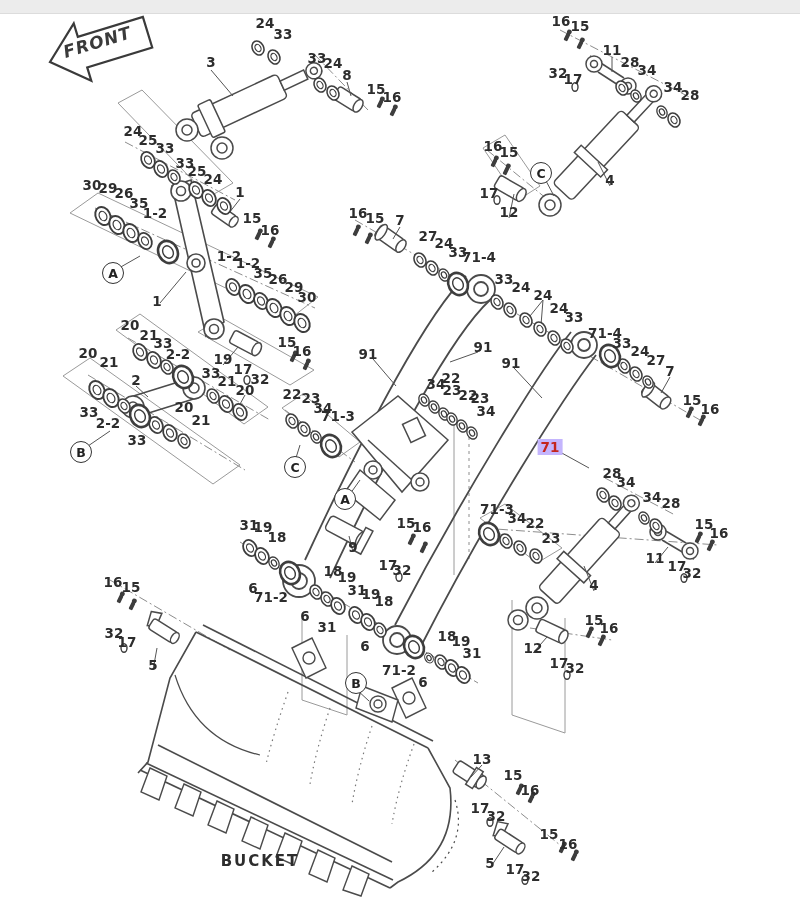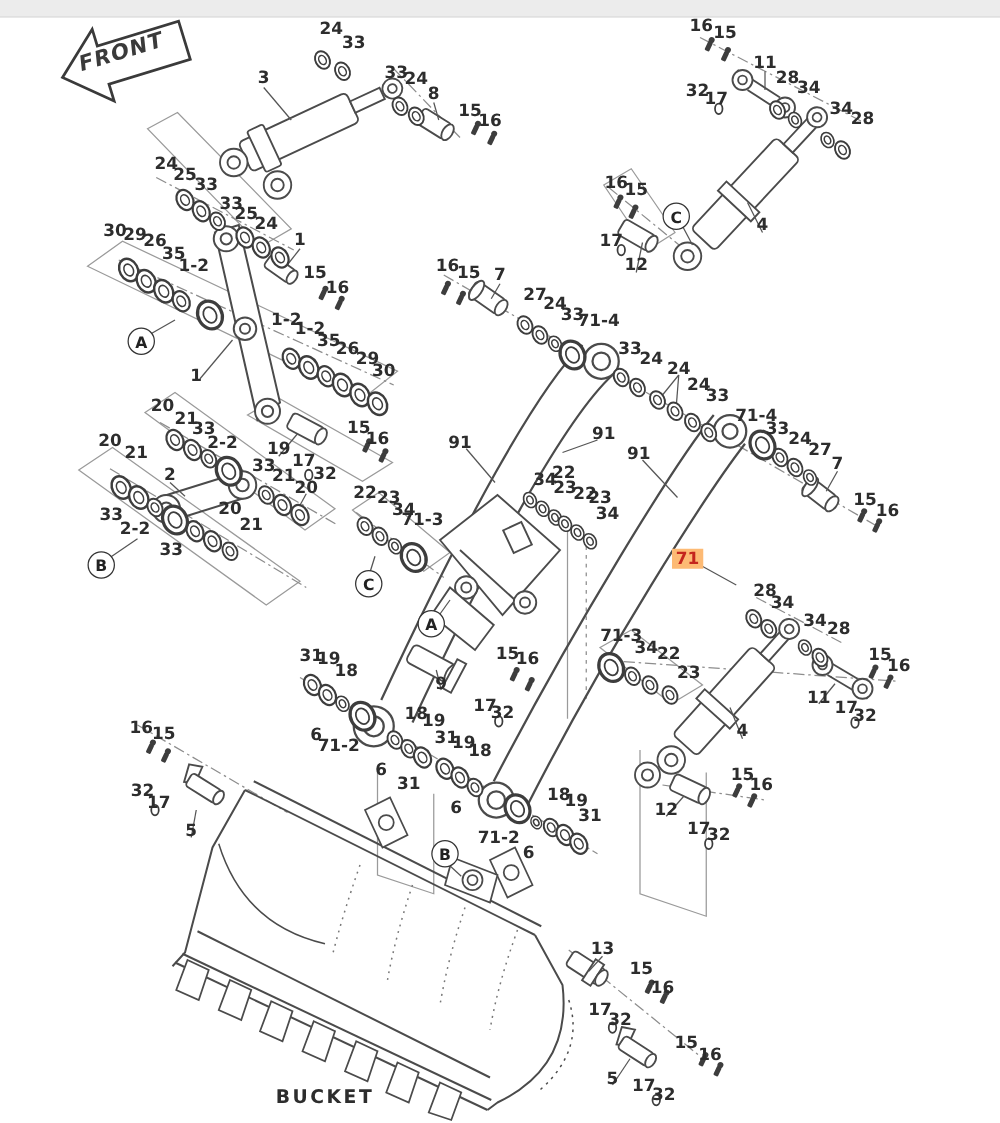--- a/index.html
+++ b/index.html
@@ -2,28 +2,28 @@
 <html><head>
 <meta charset="utf-8">
 <style>
   html,body{margin:0;padding:0;background:#ffffff;}
   .stage{position:relative;width:800px;height:898px;background:#ffffff;overflow:hidden;
          font-family:"DejaVu Sans","Liberation Sans",sans-serif;}
   .topband{position:absolute;left:0;top:0;width:800px;height:13px;background:#ececec;border-bottom:1px solid #dcdcdc;}
   svg{position:absolute;left:0;top:0;}
   .lbl{position:absolute;transform:translate(-50%,-50%);font-size:13.5px;font-weight:600;
        color:#2d2d2d;white-space:nowrap;letter-spacing:0px;}
-  .lbl.hl{color:#c4251d;background:#fdba74;padding:0 3px;font-weight:700;}
+  .lbl.hl{color:#c4251d;background:#c4b5fd;padding:0 3px;font-weight:700;}
   .co{position:absolute;transform:translate(-50%,-50%);width:20px;height:20px;border:1.6px solid #333;
       border-radius:50%;background:#fff;color:#222;font-size:12.5px;font-weight:700;
       display:flex;align-items:center;justify-content:center;}
   .front-arrow-text{position:absolute;left:62px;top:30px;width:84px;transform:rotate(-17deg);
       font-size:17px;font-weight:700;font-style:italic;color:#3a3a3a;letter-spacing:1px;}
   .bucket-caption{position:absolute;left:200px;top:852px;width:120px;text-align:center;
-      font-size:15px;font-weight:600;color:#2d2d2d;letter-spacing:2px;margin-top:16px;}
+      font-size:15px;font-weight:600;color:#2d2d2d;letter-spacing:2px;}
 </style>
 </head>
 <body>
 
 <div class="stage">
   <div class="topband"></div>
 
   <svg width="800" height="898" viewBox="0 0 800 898">
 
     <g fill="none" stroke="#9a9a9a" stroke-width="1">

